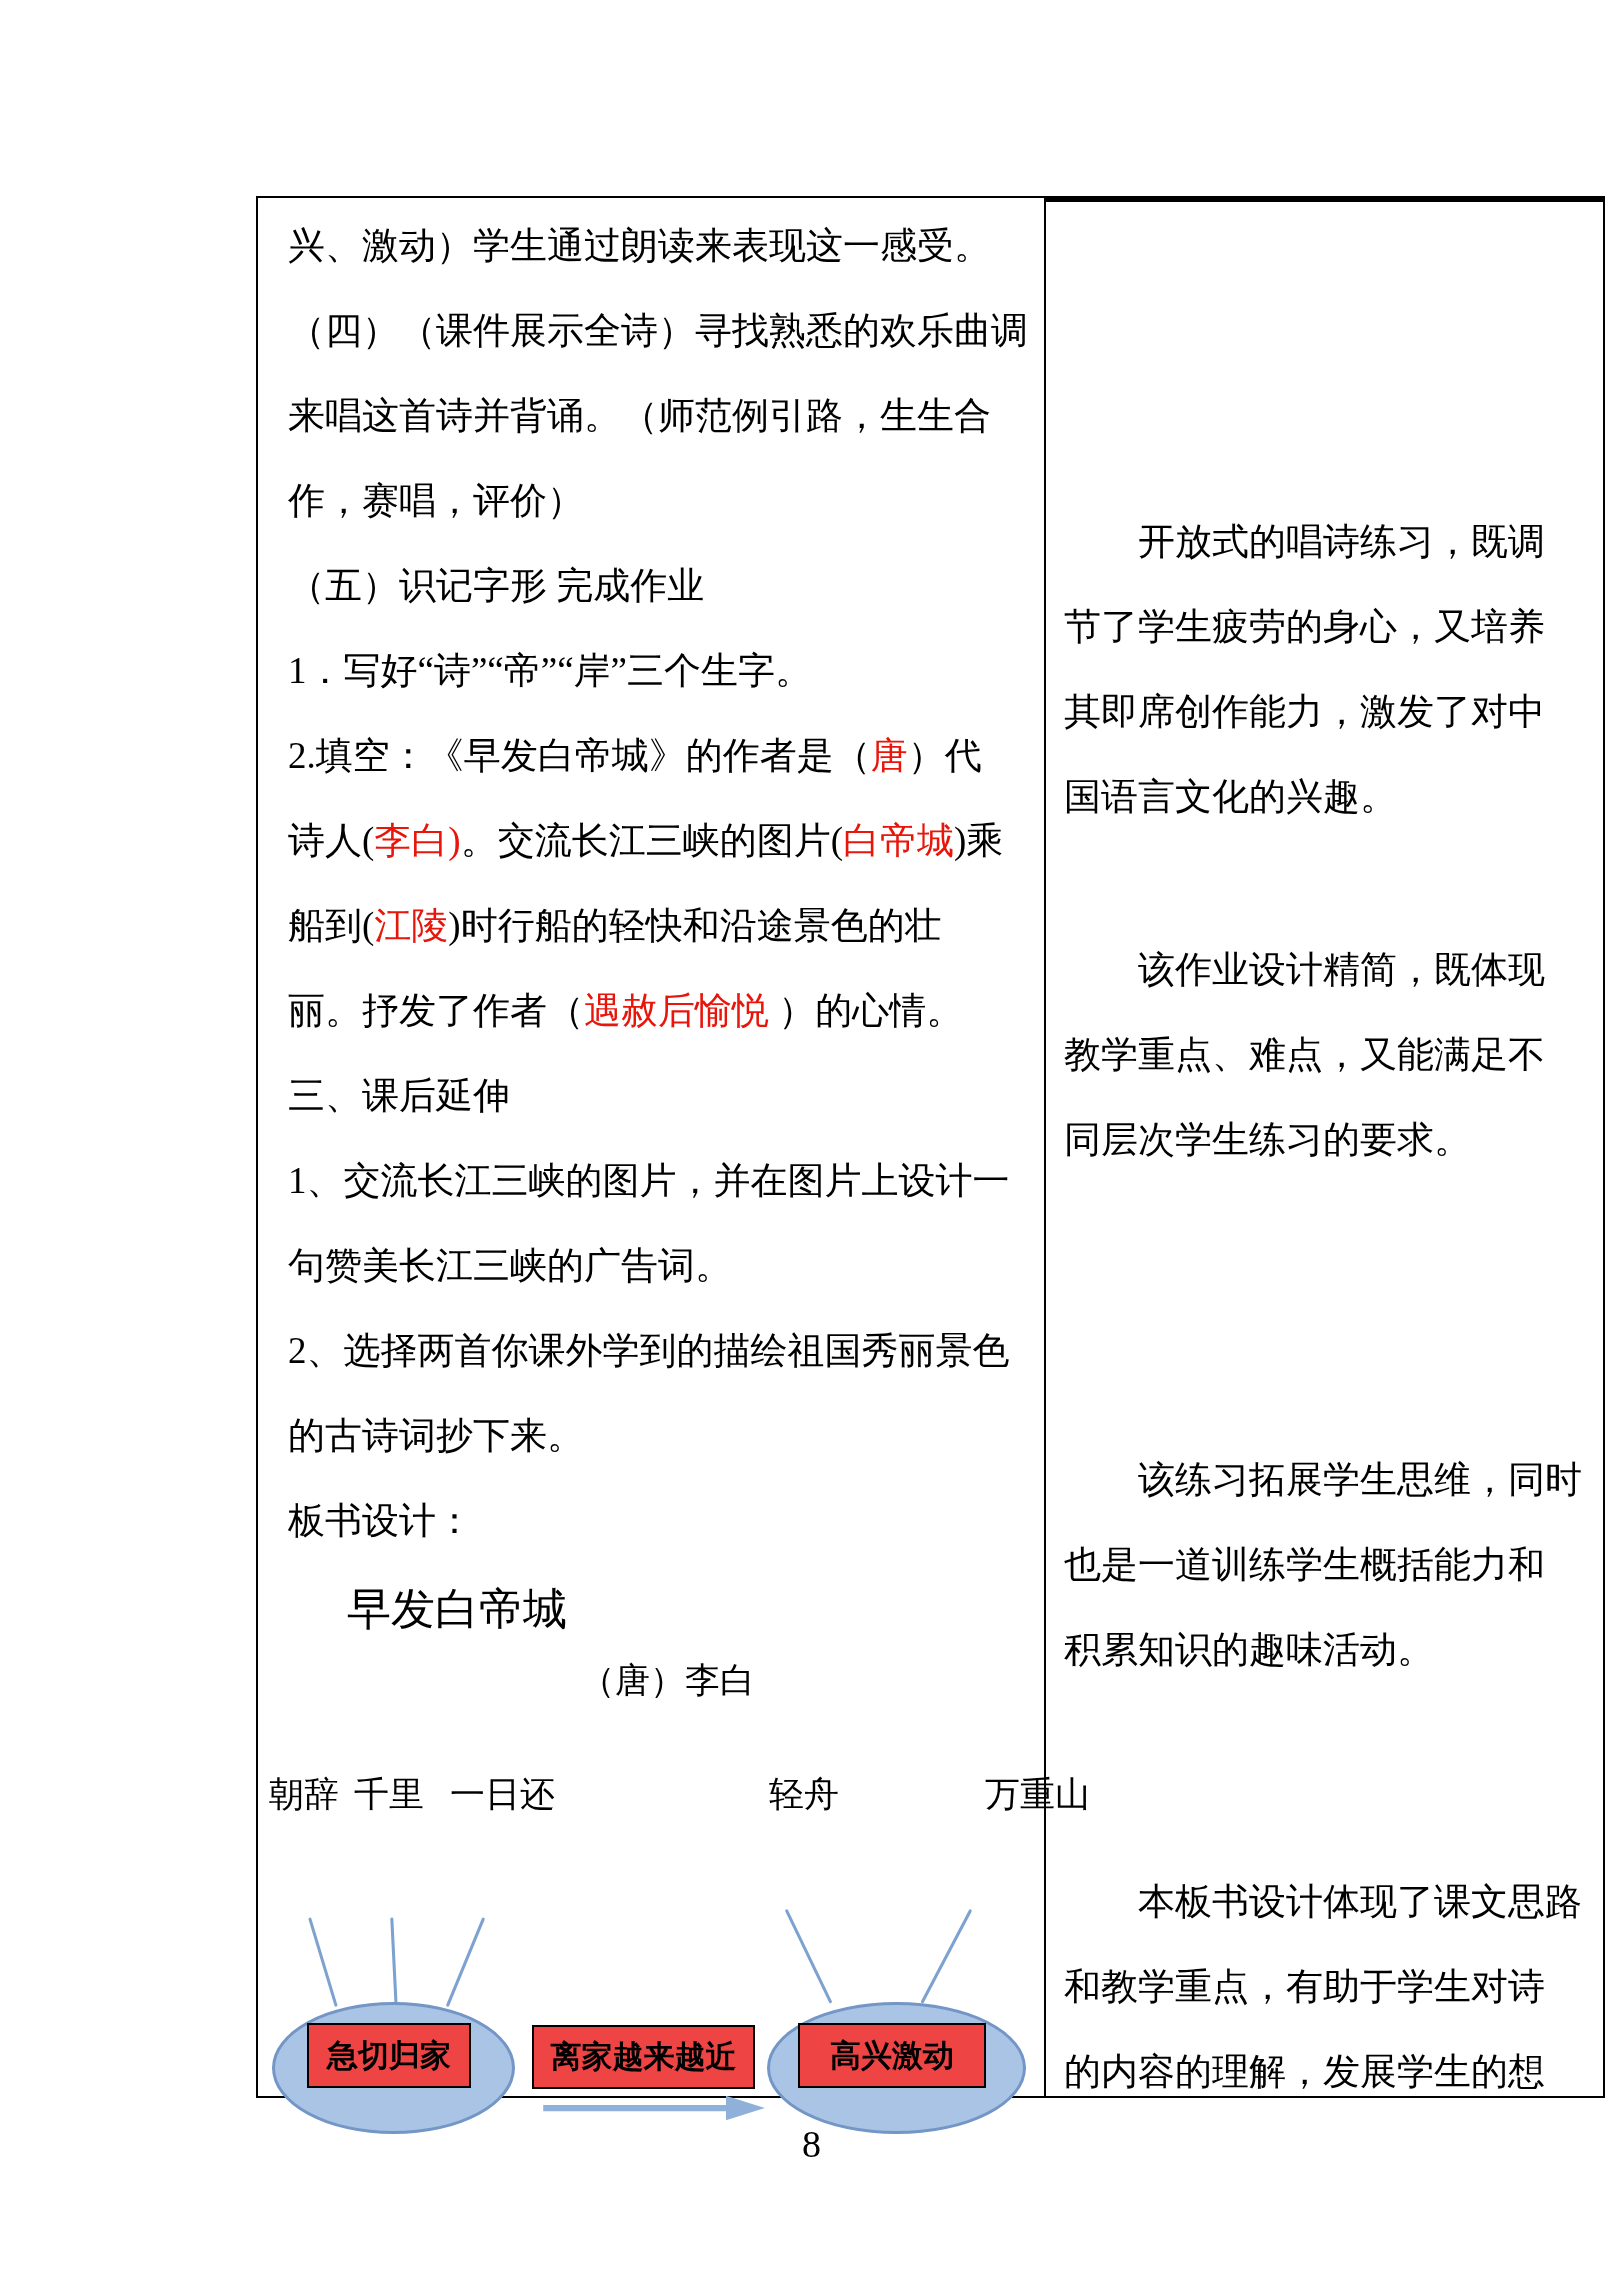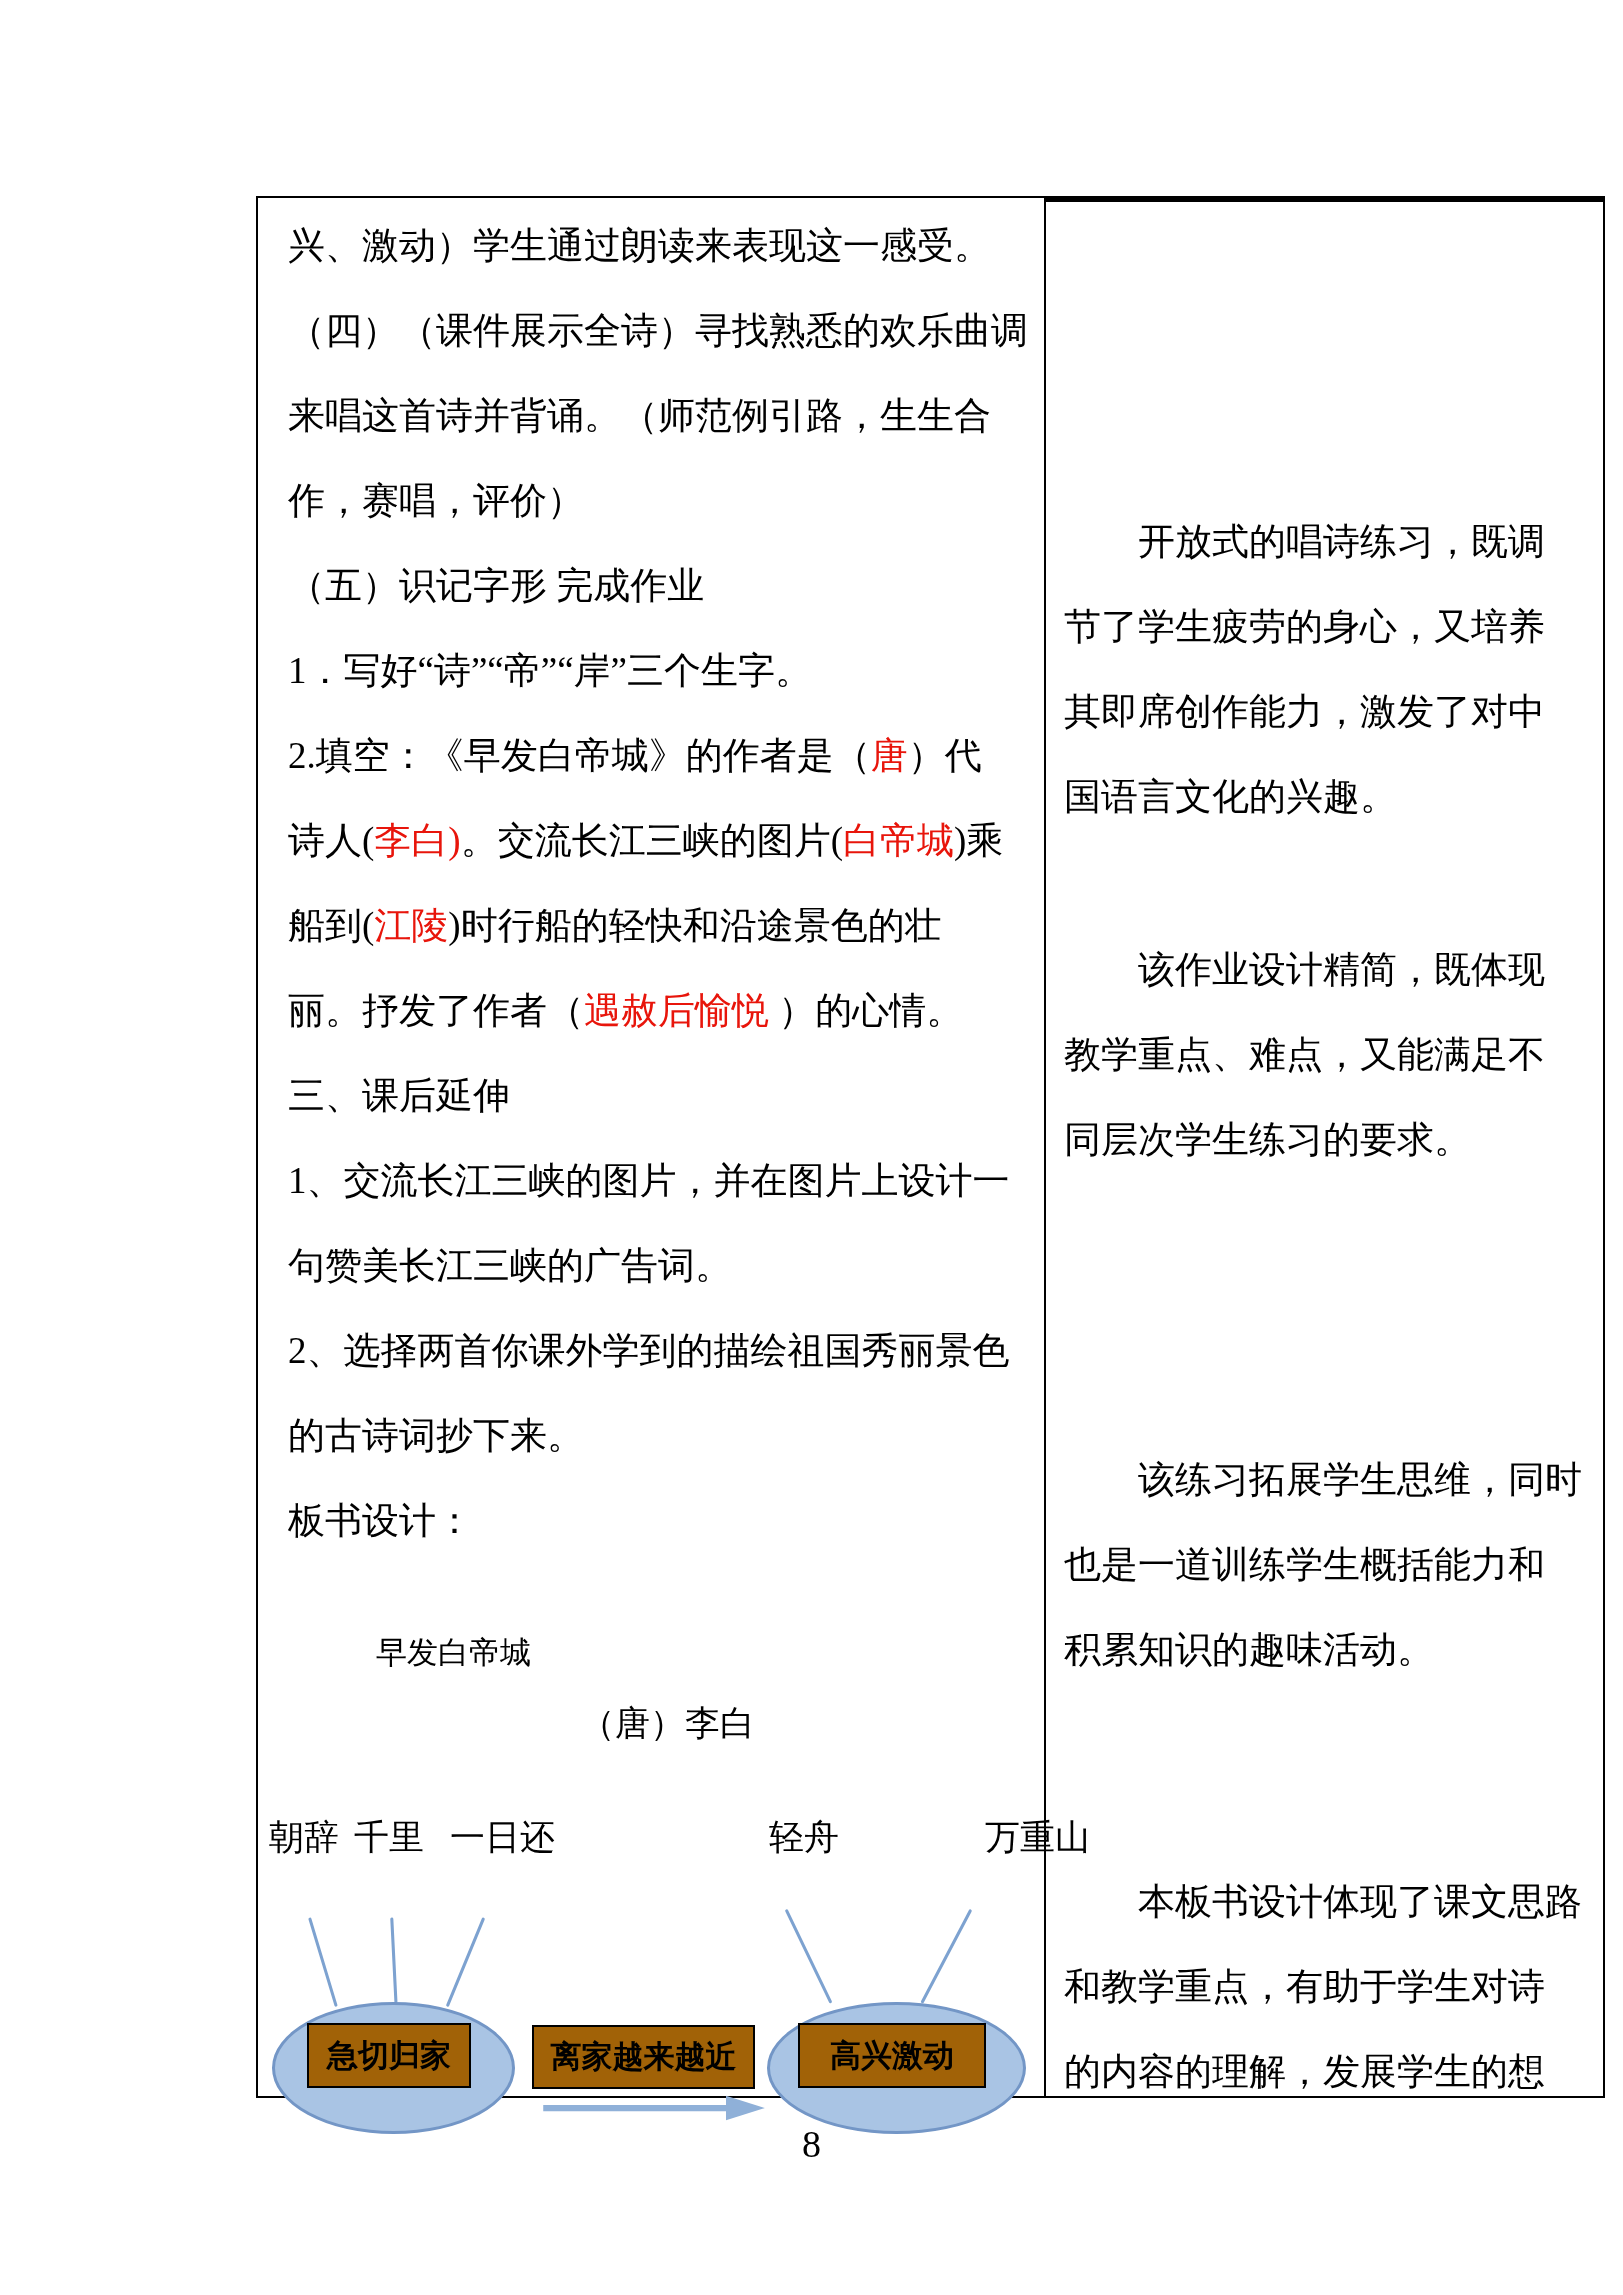--- a/index.html
+++ b/index.html
@@ -14,21 +14,21 @@
     border:2.7px solid #000;box-sizing:border-box;z-index:0;background:transparent;
   }
   .divider{position:absolute;left:1044px;top:196px;width:2px;height:1902px;background:#000;z-index:0;}
   .right-top-bar{position:absolute;left:1044px;top:196px;width:560px;height:6.1px;background:#000;z-index:0;}
 
   
   .left-cell{position:absolute;left:258px;top:198px;width:783px;z-index:1;}
   .left-lines{padding-left:30px;padding-top:26.6px;}
   .t-line{height:85px;line-height:42px;font-size:37px;white-space:pre;}
   .red{color:var(--red,#e8150b);}
-  .board-title{height:71px;line-height:49px;font-size:31px;padding-left:118px;margin-top:43px;}
+  .board-title{height:71px;line-height:49px;font-size:44px;padding-left:89px;}
   .board-author{height:71px;line-height:49px;font-size:35px;padding-left:322px;}
   .board-words{position:relative;height:55px;margin-top:49px;}
   .board-word{position:absolute;top:0;font-size:35px;line-height:38px;white-space:pre;}
 
   
   .right-cell{position:absolute;left:1047px;top:198px;width:556px;z-index:1;}
   .para{position:absolute;left:0;width:100%;padding:0 12.3px 0 17px;box-sizing:border-box;}
   .para:nth-child(1){top:323px;}
   .para:nth-child(2){top:751px;}
   .para:nth-child(3){top:1261px;}
@@ -38,21 +38,21 @@
 
   
   .bubble{
     position:absolute;border:3.4px solid var(--blue-stroke,#7396c6);
     background:var(--blue-fill,#a9c4e4);border-radius:50%;
     box-sizing:border-box;z-index:2;
   }
   #bubble-left{left:272px;top:2002px;width:243px;height:132px;}
   #bubble-right{left:767px;top:2002px;width:259px;height:132px;}
   .d-box{
-    position:absolute;background:#a16207;border:2.7px solid #000;box-sizing:border-box;
+    position:absolute;background:#ef4444;border:2.7px solid #000;box-sizing:border-box;
     display:flex;align-items:center;justify-content:center;
     font-weight:bold;font-size:31px;z-index:3;white-space:pre;
   }
   #box-left{left:307px;top:2023px;width:164px;height:65px;}
   #box-mid{left:532px;top:2025px;width:223px;height:64px;}
   #box-right{left:798px;top:2023px;width:188px;height:65px;}
   svg.connectors{position:absolute;left:252px;top:1902px;z-index:1;pointer-events:none;}
   .conn{stroke:var(--blue-line,#7da2d0);stroke-width:4.5px;stroke-linecap:round;}
   .arrow-line{stroke:var(--blue-arrow,#8fb0d8);stroke-width:9px;}
   .arrow-head{fill:var(--blue-arrow,#8fb0d8);}

